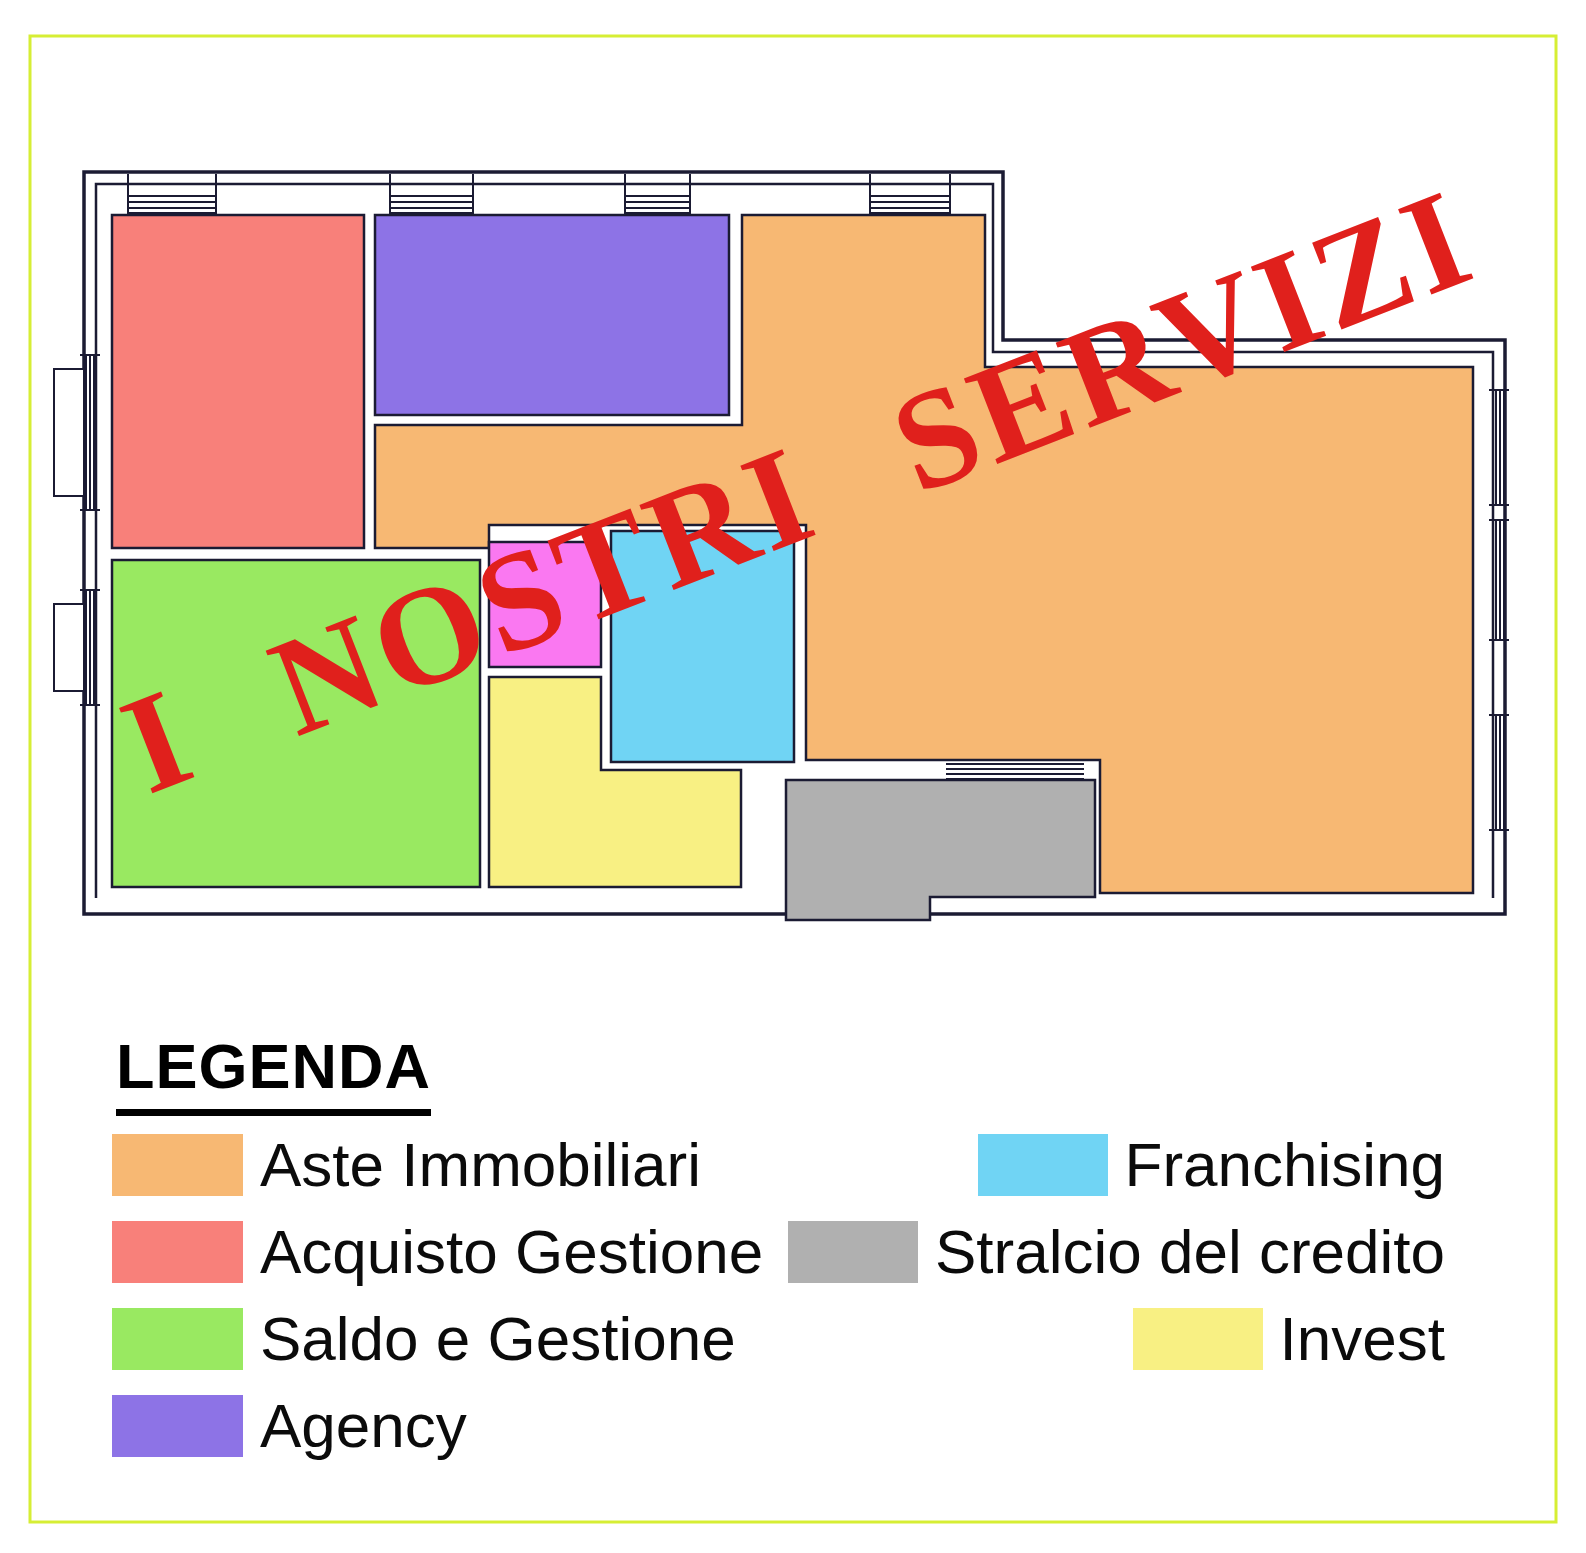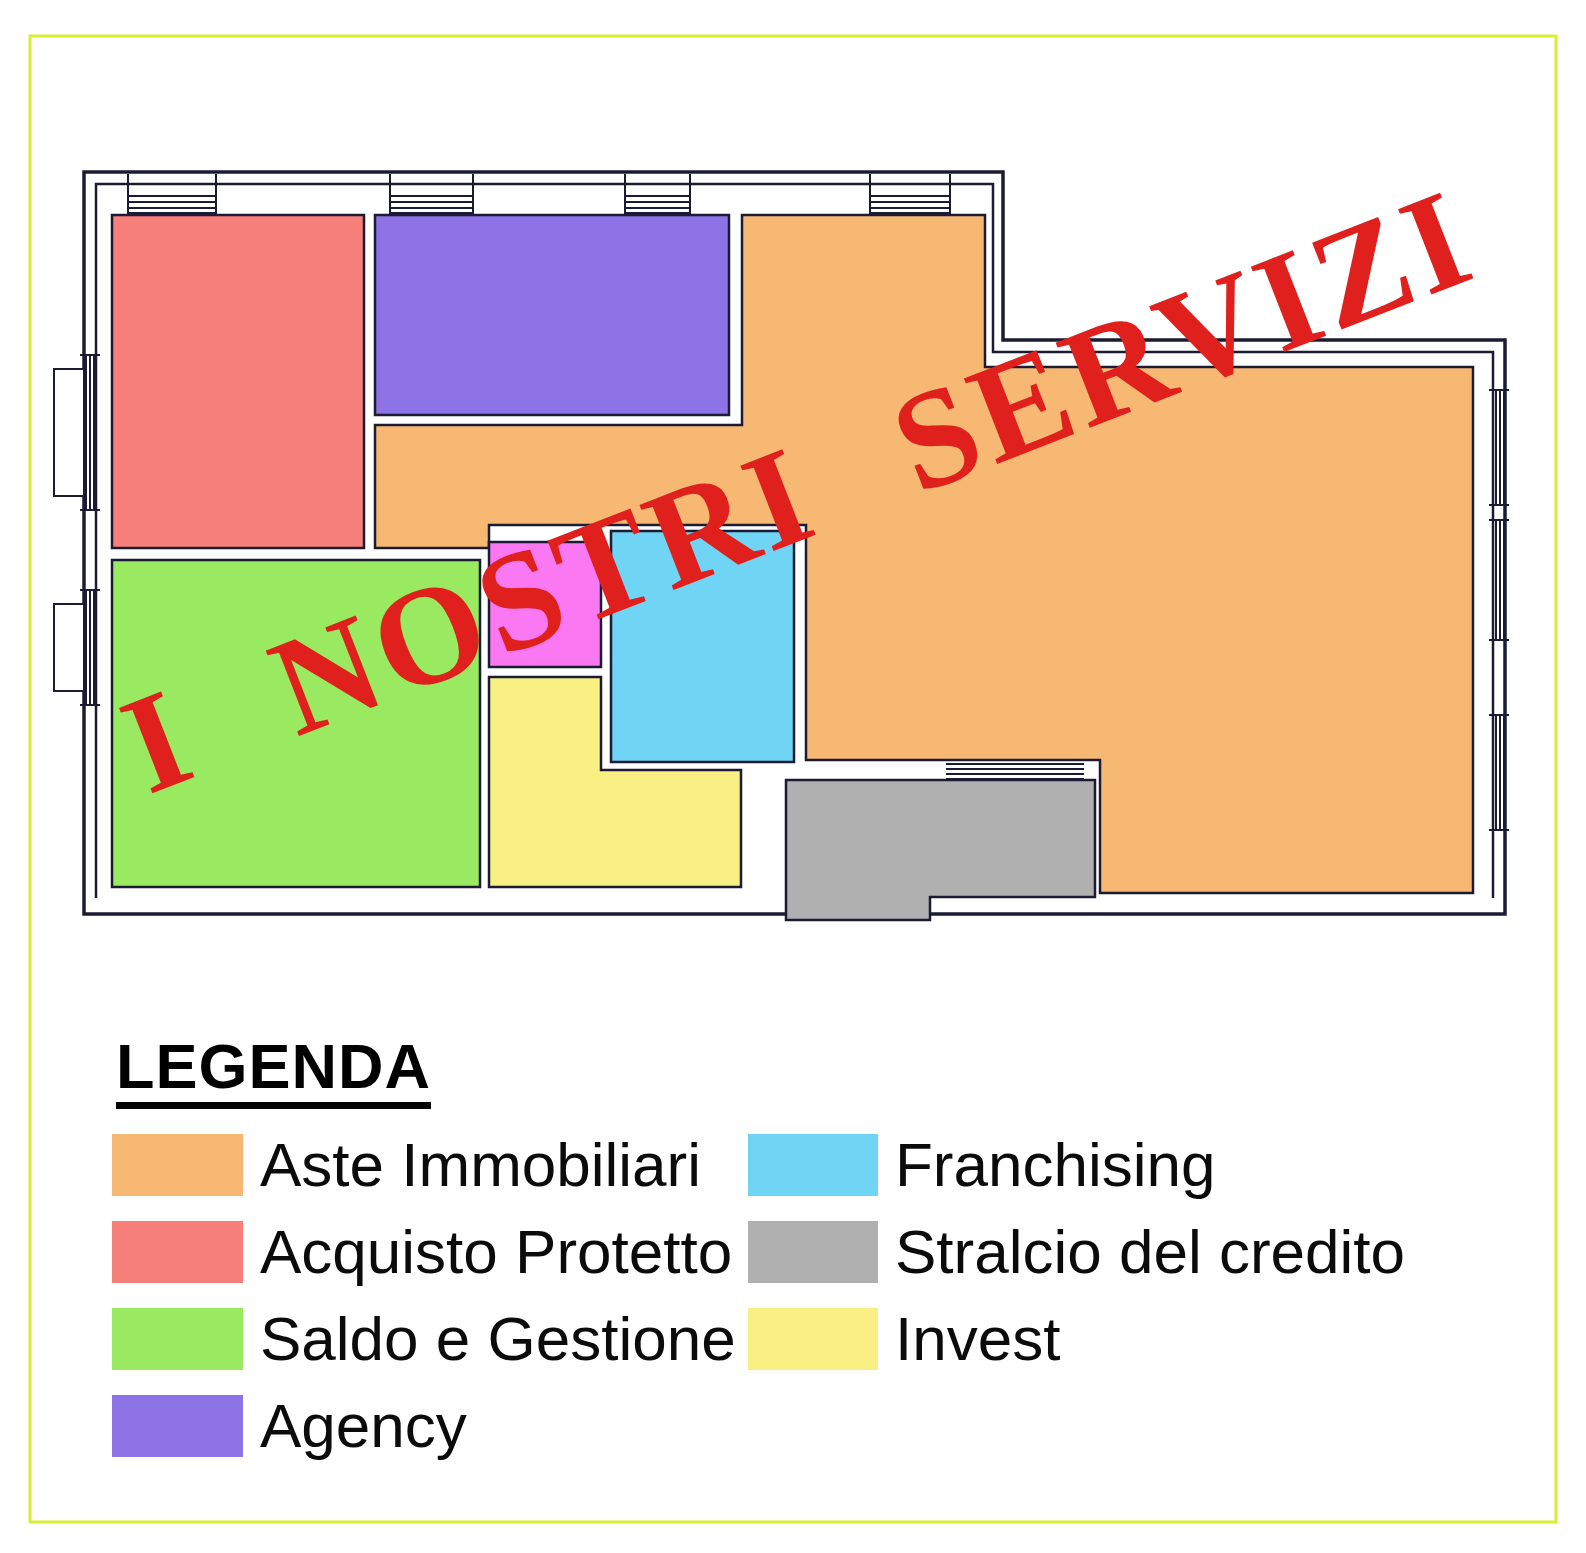--- a/index.html
+++ b/index.html
@@ -32,30 +32,31 @@
   }
   .legend-title {
     position: absolute;
     left: 116px;
     top: 1030px;
     font-size: 63px;
     font-weight: bold;
     color: #000000;
     letter-spacing: 1px;
     border-bottom: 7px solid #000000;
+    padding-bottom: 7px;
     display: inline-block;
   }
   .legend-col {
     position: absolute;
     display: flex;
     flex-direction: column;
     gap: 25px;
   }
   .legend-col.col-left  { left: 112px; top: 1134px; }
-  .legend-col.col-right { left: 748px; top: 1134px; }
+  .legend-col.col-right { left: 788px; top: 1134px; align-items: flex-end; }
   .legend-row { display: flex; align-items: center; height: 62px; }
   .swatch-svg { display: block; }
   .legend-label {
     margin-left: 17px;
     font-size: 62px;
     color: #0b0b0b;
     white-space: nowrap;
     line-height: 1;
   }
 </style>
@@ -179,21 +180,21 @@
     <div class="legend-row">
       <svg class="swatch-svg" width="131" height="62">
         <rect width="131" height="62" fill="#F7B873"></rect>
       </svg>
       <span class="legend-label">Aste Immobiliari</span>
     </div>
     <div class="legend-row">
       <svg class="swatch-svg" width="131" height="62">
         <rect width="131" height="62" fill="#F8807A"></rect>
       </svg>
-      <span class="legend-label">Acquisto Protetto</span>
+      <span class="legend-label">Acquisto Gestione</span>
     </div>
     <div class="legend-row">
       <svg class="swatch-svg" width="131" height="62">
         <rect width="131" height="62" fill="#99E961"></rect>
       </svg>
       <span class="legend-label">Saldo e Gestione</span>
     </div>
     <div class="legend-row">
       <svg class="swatch-svg" width="131" height="62">
         <rect width="131" height="62" fill="#8D73E6"></rect>

